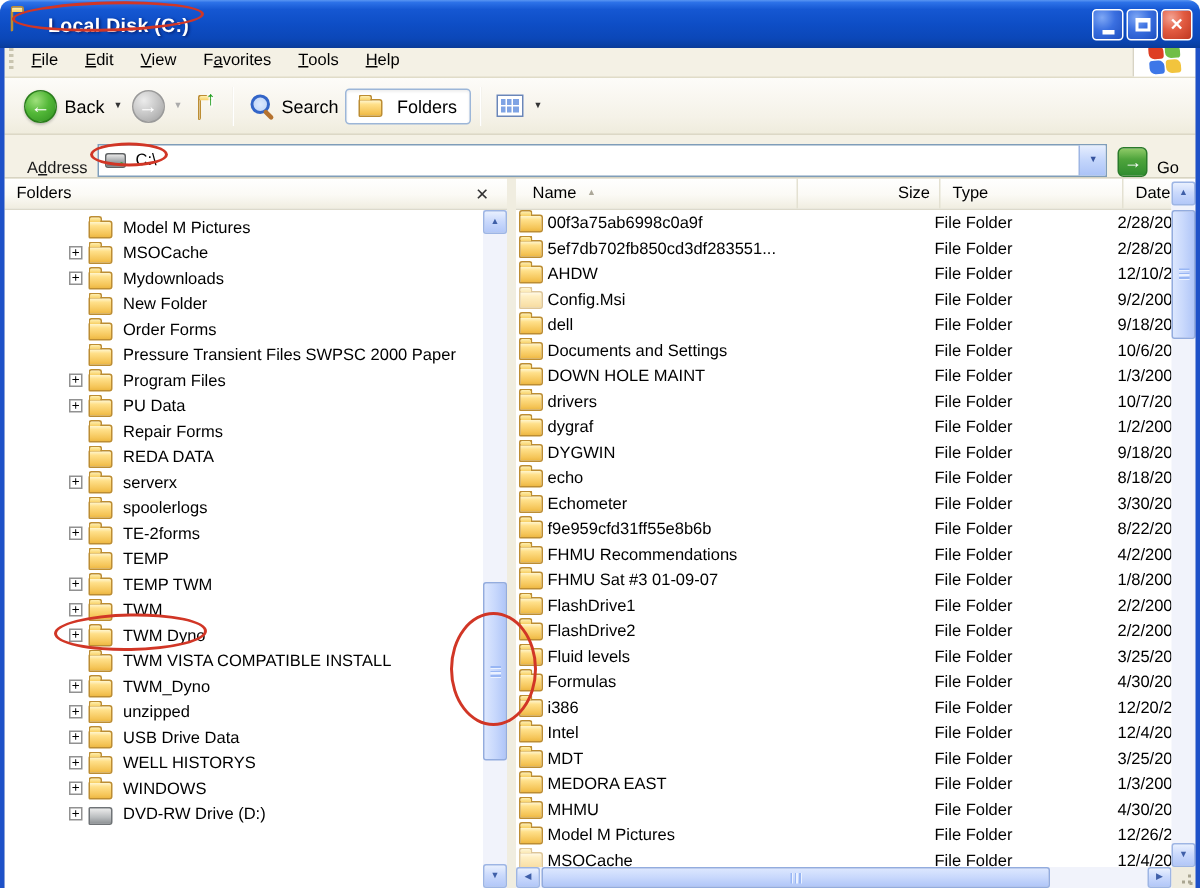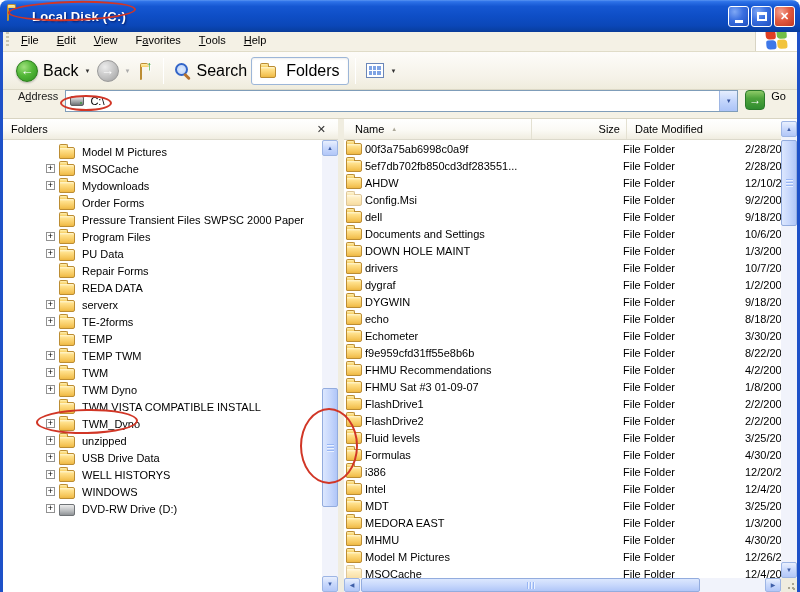--- a/index.html
+++ b/index.html
@@ -27,38 +27,38 @@
   .menu-item{padding:0 9px;display:flex;align-items:center}
   .winlogo-box{margin-left:auto;width:42px;background:#fff;border-left:1px solid #D8D4C4;display:flex;align-items:center;justify-content:center}
   .winlogo{display:grid;grid-template-columns:10px 10px;grid-template-rows:9px 9px;gap:1px;transform:rotate(-4deg)}
   .winlogo i{border-radius:2px 4px 2px 4px}
   .wl-r{background:#DE3E23}.wl-g{background:#71BE47}.wl-b{background:#3D77E8}.wl-y{background:#F2C43D}
 
   
   .toolbar{position:absolute;left:3px;top:52px;width:794px;height:38px;display:flex;align-items:center;z-index:4;padding-right:4px;
     background:linear-gradient(180deg,#FDFCF9 0%,#F5F2E8 70%,#EFECDD 100%);border-bottom:1px solid #DCD8C6}
   .tool{display:flex;align-items:center;gap:5px;padding:3px 4px;border-radius:3px}
-  .tool-label{font-size:16px}
+  .tool-label{font-size:12px}
   .circle{width:22px;height:22px;border-radius:50%;display:flex;align-items:center;justify-content:center;color:#fff;font-weight:bold;font-size:13px;line-height:1}
   .circle.green{background:radial-gradient(circle at 35% 30%,#9FE07C 0%,#53B838 45%,#2E8E1F 100%);border:1px solid #2A7D1C;box-shadow:0 1px 2px rgba(0,0,0,.25)}
   .circle.grey{background:radial-gradient(circle at 35% 30%,#ECECEC 0%,#C2C2C2 55%,#9C9C9C 100%);border:1px solid #9A9A9A}
   .dd{font-size:6px;color:#333;margin:0 2px}
   .dd.disabled{color:#ABABAB}
   .sep{width:1px;height:26px;background:#D9D5C3;border-right:1px solid #fff;margin:0 6px}
   .up-wrap{position:relative;margin:0 10px 0 8px;padding-top:4px}
   .up-arr{position:absolute;right:-5px;top:-5px;color:#1E9E1E;font-weight:bold;font-size:13px;text-shadow:0 0 2px #fff,1px 1px 0 #fff,-1px -1px 0 #fff}
   .mag{position:relative;width:17px;height:17px}
   .mag::before{content:"";position:absolute;left:1px;top:1px;width:9px;height:9px;border:2px solid #3365C8;border-radius:50%;background:radial-gradient(circle,#DCE9FF,#BCD2F5)}
   .mag::after{content:"";position:absolute;right:0;bottom:1px;width:8px;height:3px;background:#B5722F;border-radius:2px;transform:rotate(45deg)}
   .tool.active{background:#fff;border:1px solid #9CB6D8;box-shadow:inset 0 1px 2px rgba(0,0,0,.08);padding:4px 8px}
   .views-icon{width:18px;height:15px;border:1px solid #6A86B8;background:#fff;display:grid;grid-template-columns:1fr 1fr 1fr;grid-template-rows:1fr 1fr;gap:1px;padding:2px}
   .views-icon i{background:#7EA3E4}
 
   
-  .addressbar{position:absolute;left:3px;top:90px;width:794px;height:29px;background:#F4F1E5;border-bottom:1px solid #D8D4C2;display:flex;align-items:flex-start;z-index:4;padding-right:3px}
+  .addressbar{position:absolute;left:3px;top:90px;width:794px;height:29px;background:#F4F1E5;border-bottom:1px solid #D8D4C2;display:flex;align-items:flex-end;z-index:4;padding-right:3px}
   .addr-label{margin:0 7px 0 6px;color:#1a1a1a}
   .addr-combo{flex:1;height:22px;background:#fff;border:1px solid #7F9DB9;display:flex;align-items:center;padding-left:4px;position:relative}
   .drive-icon{width:14px;height:10px;background:linear-gradient(180deg,#E8E8E8,#9FA3A6 60%,#6E7276);border:1px solid #5E6163;border-radius:2px;margin-right:6px;position:relative}
   .drive-icon::after{content:"";position:absolute;right:1px;bottom:1px;width:2px;height:2px;background:#3F9E3F;border-radius:50%}
   .combo-btn{position:absolute;right:0;top:0;width:18px;height:100%;border-left:1px solid #9EB6E4;display:flex;align-items:center;justify-content:center;color:#37549E;font-size:6px;
     background:linear-gradient(180deg,#E6EEFE,#C3D5FB 50%,#ABC3F7)}
   .go-btn{width:20px;height:20px;margin-left:7px;border-radius:4px;border:1px solid #2A7A2A;color:#fff;display:flex;align-items:center;justify-content:center;font-weight:bold;font-size:12px;
     background:linear-gradient(180deg,#8FCB68 0%,#4FA43C 40%,#2F8C2F 100%)}
   .go-label{margin:0 8px 0 6px}
 
@@ -286,20 +286,27 @@
             <i>+</i>
           </span>
         <span class="ficon"></span>
         <span class="tree-label">Mydownloads</span>
       </div>
         <div class="tree-item">
         <span class="plus">
             <i>+</i>
           </span>
         <span class="ficon"></span>
+        <span class="tree-label">New Folder</span>
+      </div>
+        <div class="tree-item">
+        <span class="plus">
+            <i>+</i>
+          </span>
+        <span class="ficon"></span>
         <span class="tree-label">Order Forms</span>
       </div>
         <div class="tree-item">
         <span class="plus">
             <i>+</i>
           </span>
         <span class="ficon"></span>
         <span class="tree-label">Pressure Transient Files SWPSC 2000 Paper</span>
       </div>
         <div class="tree-item">
@@ -329,20 +336,27 @@
           </span>
         <span class="ficon"></span>
         <span class="tree-label">REDA DATA</span>
       </div>
         <div class="tree-item">
         <span class="plus show">
             <i>+</i>
           </span>
         <span class="ficon"></span>
         <span class="tree-label">serverx</span>
+      </div>
+        <div class="tree-item">
+        <span class="plus">
+            <i>+</i>
+          </span>
+        <span class="ficon"></span>
+        <span class="tree-label">spoolerlogs</span>
       </div>
         <div class="tree-item">
         <span class="plus show">
             <i>+</i>
           </span>
         <span class="ficon"></span>
         <span class="tree-label">TE-2forms</span>
       </div>
         <div class="tree-item">
         <span class="plus">
@@ -439,20 +453,23 @@
 
   <div class="right-pane">
     <div class="cols">
       <div class="col col-name">
         <span>Name</span>
         <span class="sort">▲</span>
       </div>
       <div class="col col-size">
           <span>Size</span>
         </div>
+      <div class="col col-type">
+          <span>Type</span>
+        </div>
       <div class="col col-date">
           <span>Date Modified</span>
         </div>
     </div>
     <div class="rows">
 
     <div class="file-row">
         <span class="ficon row-ficon"></span>
         <span class="cell c-name">00f3a75ab6998c0a9f</span>
         <span class="cell c-size"></span>

